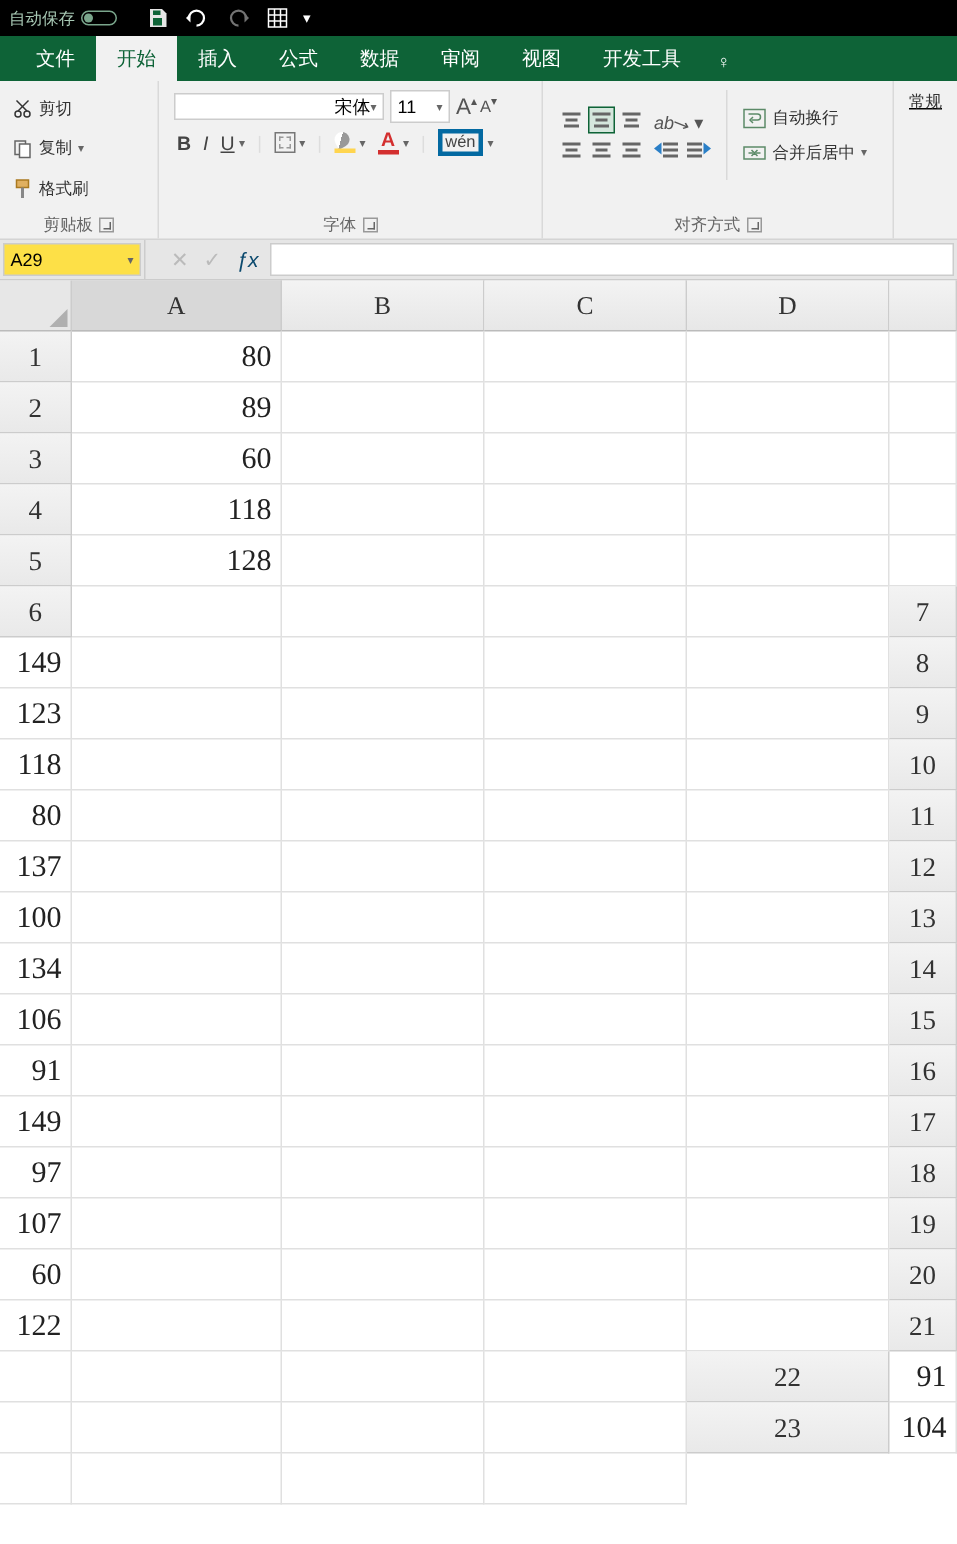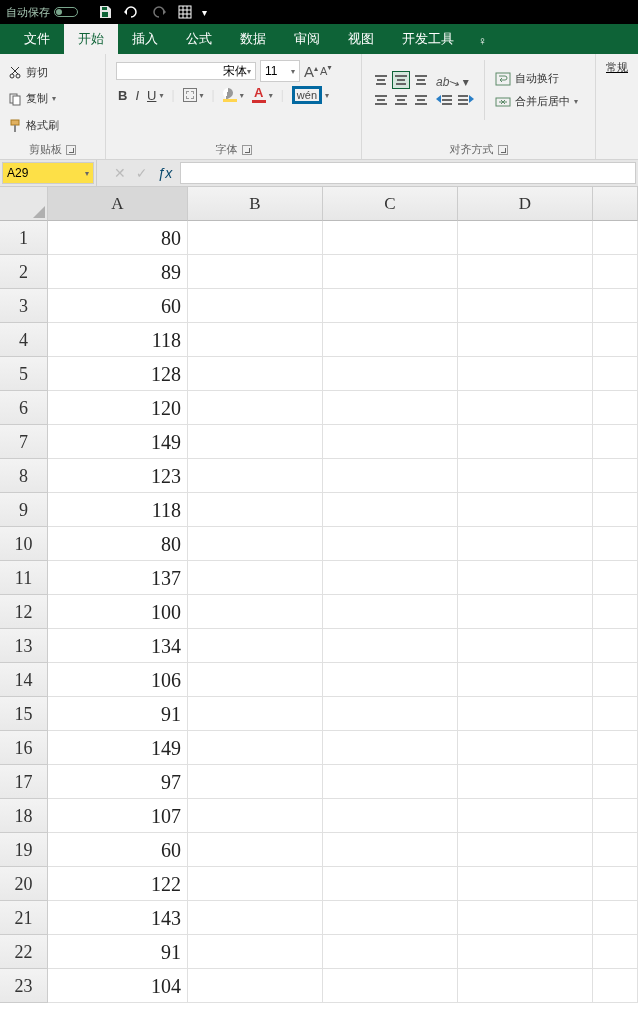--- a/index.html
+++ b/index.html
@@ -377,21 +377,20 @@
     <div class="cell"></div>
     <div class="cell"></div>
     <div class="cell"></div>
     <div class="rowhdr">5</div>
     <div class="cell">128</div>
     <div class="cell"></div>
     <div class="cell"></div>
     <div class="cell"></div>
     <div class="cell"></div>
     <div class="rowhdr">6</div>
-    <div class="cell">120</div>
     <div class="cell"></div>
     <div class="cell"></div>
     <div class="cell"></div>
     <div class="cell"></div>
     <div class="rowhdr">7</div>
     <div class="cell">149</div>
     <div class="cell"></div>
     <div class="cell"></div>
     <div class="cell"></div>
     <div class="cell"></div>
@@ -467,21 +466,20 @@
     <div class="cell"></div>
     <div class="cell"></div>
     <div class="cell"></div>
     <div class="rowhdr">20</div>
     <div class="cell">122</div>
     <div class="cell"></div>
     <div class="cell"></div>
     <div class="cell"></div>
     <div class="cell"></div>
     <div class="rowhdr">21</div>
-    <div class="cell">143</div>
     <div class="cell"></div>
     <div class="cell"></div>
     <div class="cell"></div>
     <div class="cell"></div>
     <div class="rowhdr">22</div>
     <div class="cell">91</div>
     <div class="cell"></div>
     <div class="cell"></div>
     <div class="cell"></div>
     <div class="cell"></div>

